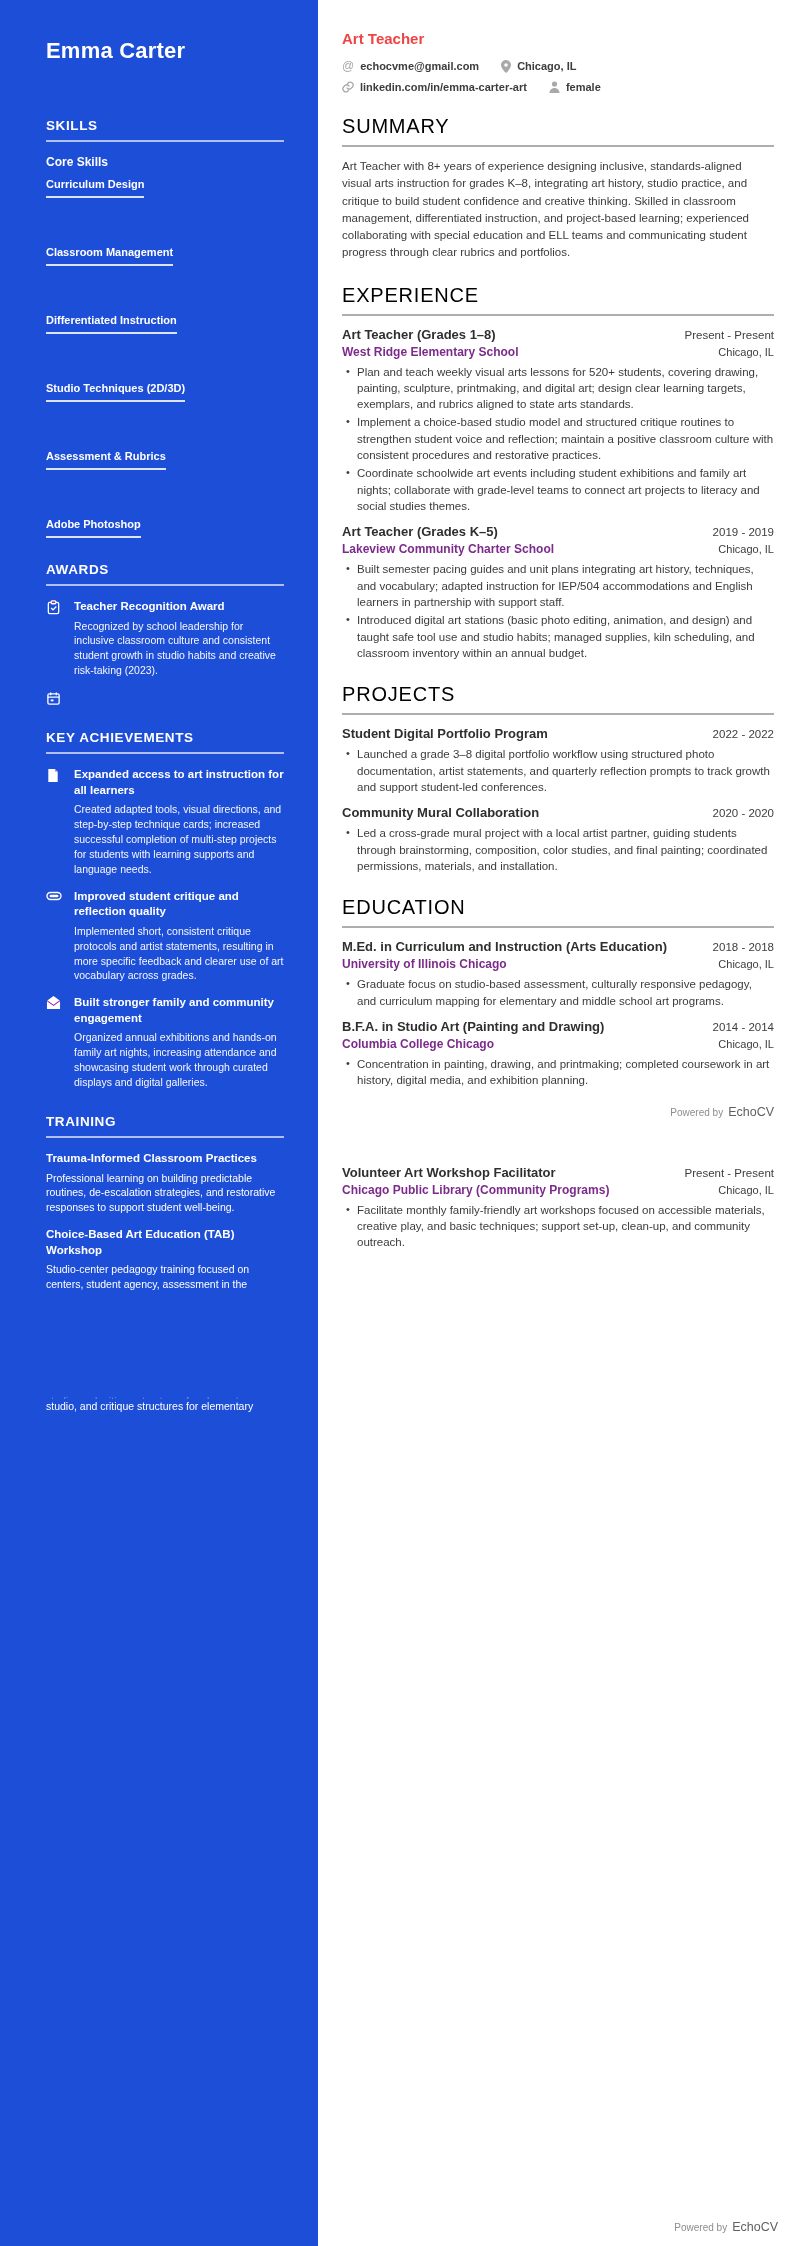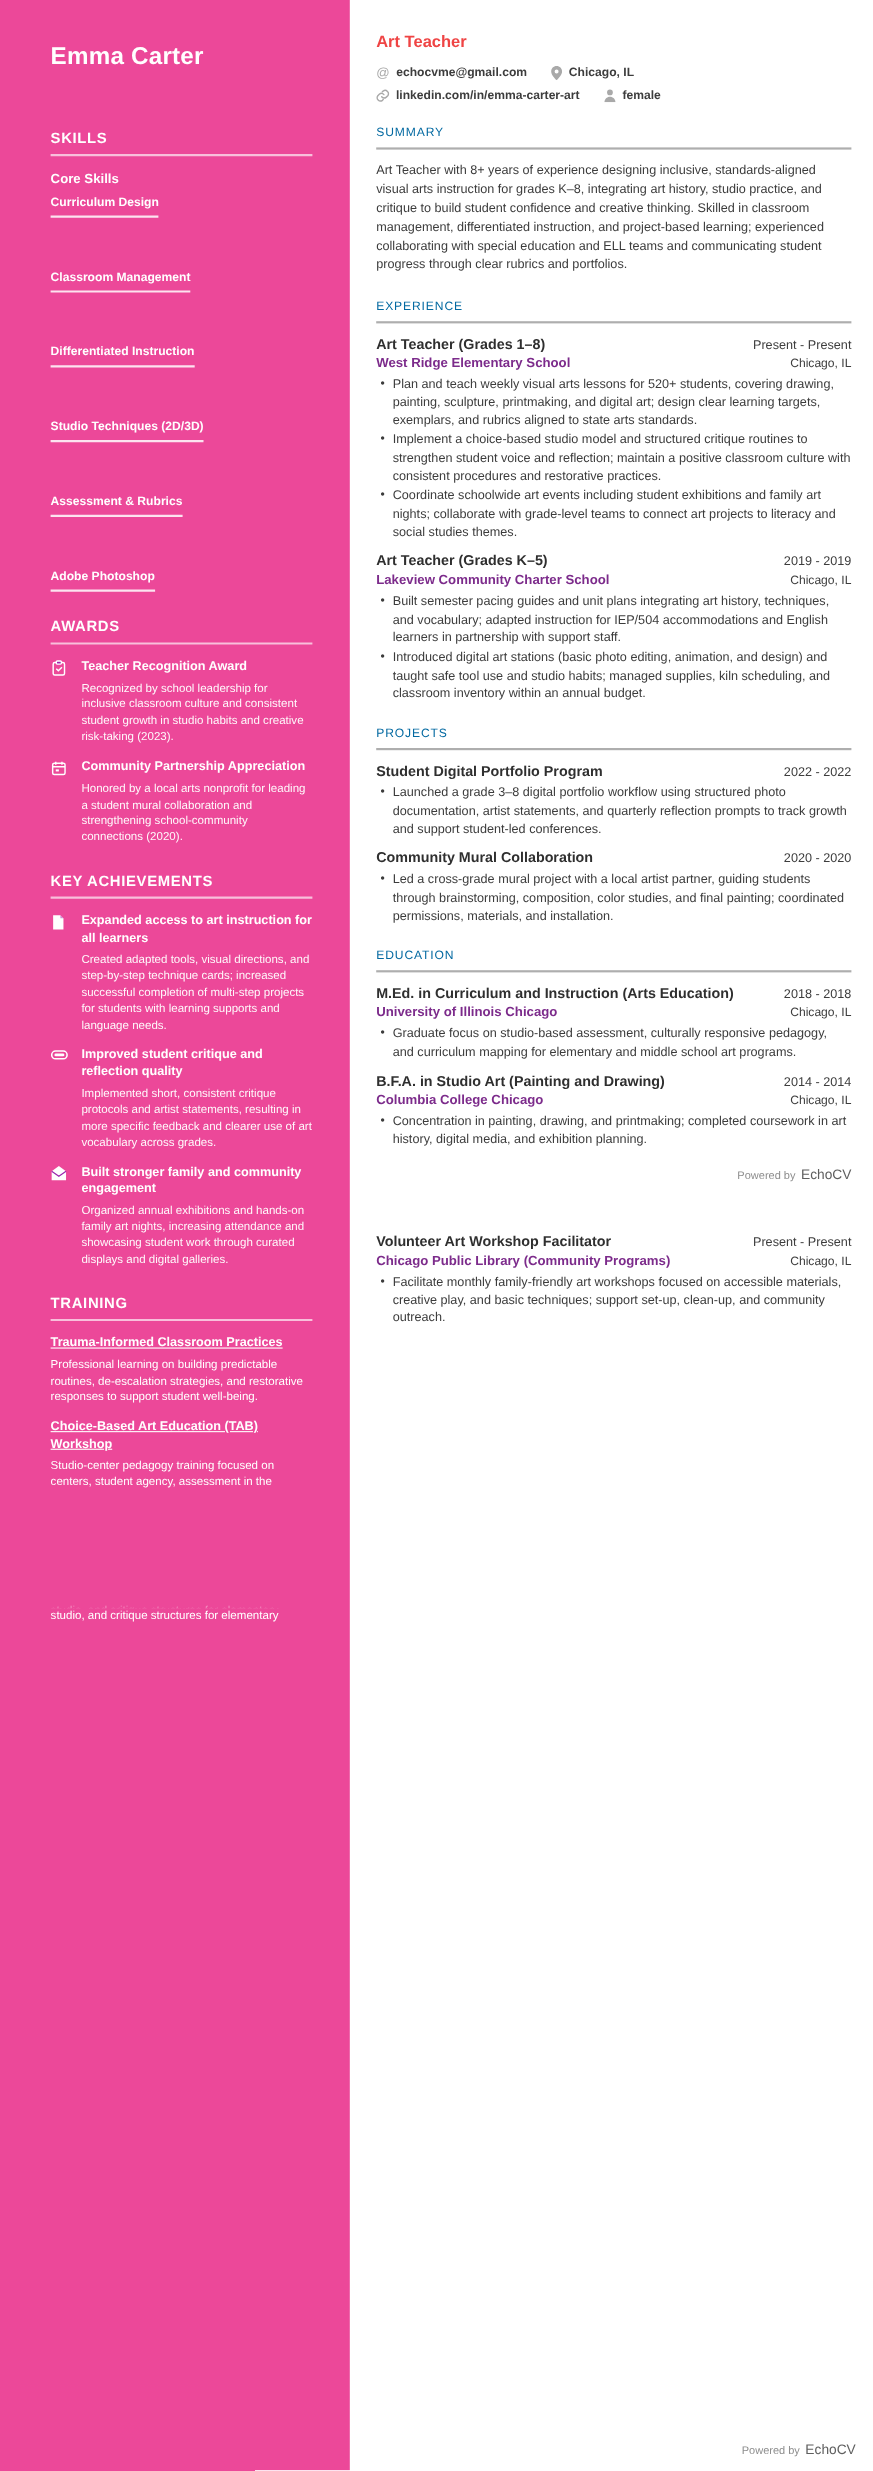--- a/index.html
+++ b/index.html
@@ -12,21 +12,21 @@
   .page {
     position:relative;
     width:794px; height:2246px;
     display:flex;
     overflow:hidden;
     background:#ffffff;
   }
   
   .sidebar {
     width:318px; min-width:318px;
-    background:#ec4899;
+    background:#1d4ed8;
     color:#ffffff;
     padding:38px 34px 20px 46px;
   }
   .side-name { font-size:22px; font-weight:bold; letter-spacing:.2px; margin-bottom:54px; }
   .side-section { margin-bottom:24px; }
   .side-heading {
     font-size:13.5px; font-weight:bold; letter-spacing:.6px;
     padding-bottom:7px; margin-bottom:13px;
     border-bottom:2px solid rgba(255,255,255,.65);
   }
@@ -34,36 +34,36 @@
   .tags { display:flex; flex-wrap:wrap; column-gap:18px; row-gap:9px;gap:48px; }
   .tag {
     font-size:11px; font-weight:bold;
     padding-bottom:6px; border-bottom:2px solid rgba(255,255,255,.85);
   }
   .side-item { display:flex; margin-bottom:12px; }
   .side-item .icon-col { width:28px; min-width:28px; padding-top:1px; }
   .side-item-title { font-size:11.5px; font-weight:bold; line-height:1.35; margin-bottom:4px; }
   .side-item-desc  { font-size:10.5px; line-height:1.42; color:rgba(255,255,255,.96); }
   .train-item { margin-bottom:12px; }
-  .train-title { font-size:11.5px; font-weight:bold; line-height:1.35; margin-bottom:4px;text-decoration:underline; }
+  .train-title { font-size:11.5px; font-weight:bold; line-height:1.35; margin-bottom:4px; }
   .train-desc  { font-size:10.5px; line-height:1.42; }
   .page-gap { height:78px; }
   .ghost-line { height:5px; overflow:hidden; opacity:.35; font-size:10.5px; line-height:1.4; }
   .overflow-line { font-size:10.5px; line-height:1.42; }
   .side-icon svg { display:block; }
   
   .main { flex:1; padding:30px 20px 0 24px; }
   .main-title { color:#ef4444; font-size:15px; font-weight:bold; margin-bottom:12px; }
   .contact-row { display:flex; align-items:center; gap:22px; margin-bottom:8px; }
   .contact-item { display:flex; align-items:center; gap:6px; font-size:11px; font-weight:bold; color:#3d3d3d; }
   .c-icon { color:#a9a9a9; display:flex; align-items:center; }
   .c-icon svg { display:block; }
   .at-glyph { font-size:12px; font-weight:normal; color:#a9a9a9; }
   .m-section { margin-top:22px; }
-  .m-heading { font-size:11px; letter-spacing:.8px; color:#0369a1; font-weight:normal; }
+  .m-heading { font-size:20px; letter-spacing:.8px; color:#000000; font-weight:normal; }
   .m-rule { height:2px; background:#aeaeae; border:0; margin:7px 0 11px 0; }
   .summary-text { font-size:11.5px; line-height:1.5; color:#3c3c3c; }
   .entry { margin-bottom:10px; }
   .entry-head { display:flex; justify-content:space-between; align-items:baseline; }
   .entry-title { font-size:13px; font-weight:bold; color:#2f2f2f; }
   .entry-dates { font-size:11.5px; color:#3d3d3d; white-space:nowrap; }
   .entry-sub { display:flex; justify-content:space-between; align-items:baseline; margin-top:3px; }
   .entry-org { font-size:12px; font-weight:bold; color:#7C2B8B; }
   .entry-loc { font-size:11px; color:#3d3d3d; }
   ul.bullets { list-style:none; margin:5px 0 0 4px; }
@@ -122,24 +122,20 @@
       </div>
 
       <div class="side-item">
         <span class="icon-col side-icon">
           <svg width="15" height="15" viewBox="0 0 16 16" fill="none" stroke="#fff" stroke-width="1.4">
             <rect x="2" y="3" width="12" height="11" rx="1.5"></rect>
             <path d="M5 1.5v3M11 1.5v3M2 6.5h12"></path>
             <rect x="5" y="9" width="3" height="2" fill="#fff" stroke="none"></rect>
           </svg>
         </span>
-        <div>
-          <div class="side-item-title">Community Partnership Appreciation</div>
-          <div class="side-item-desc">Honored by a local arts nonprofit for leading a student mural collaboration and strengthening school-community connections (2020).</div>
-        </div>
       </div>
     </section>
 
     <section class="side-section">
       <div class="side-heading">KEY ACHIEVEMENTS</div>
 
       <div class="side-item">
         <span class="icon-col side-icon">
           <svg width="14" height="15" viewBox="0 0 14 16" fill="#fff">
             <path d="M2 1h7l3 3v11H2z"></path>

